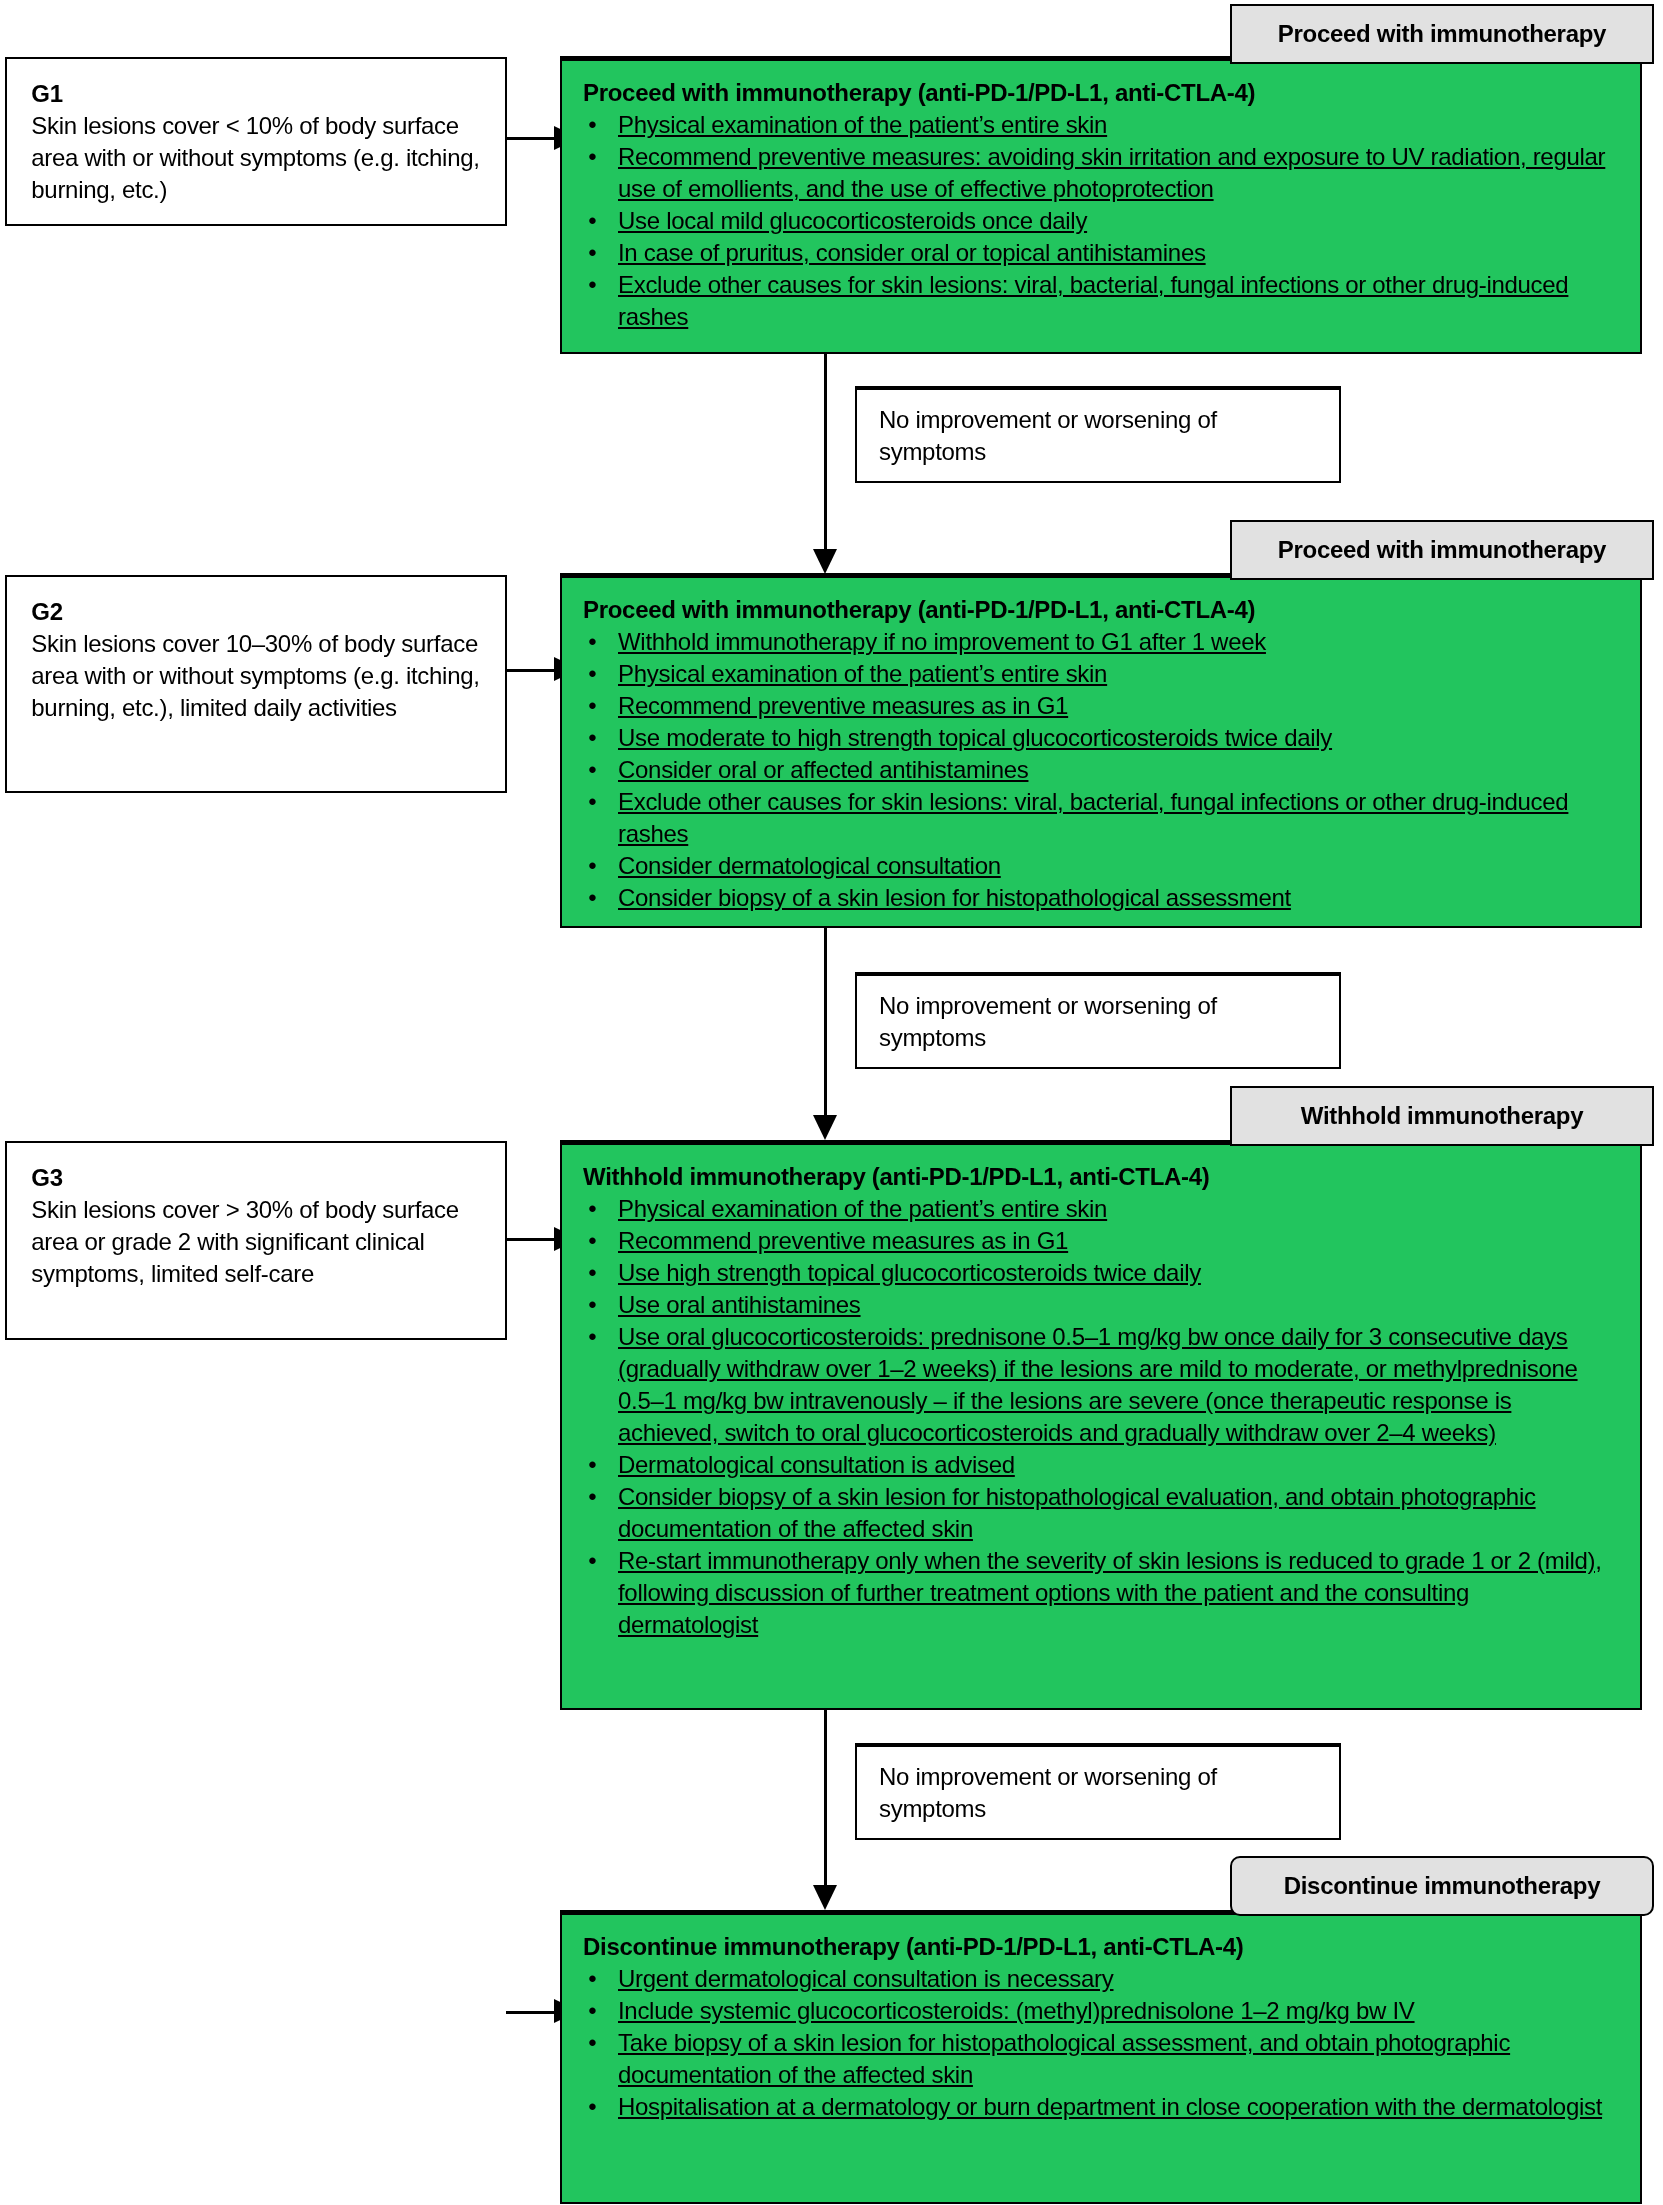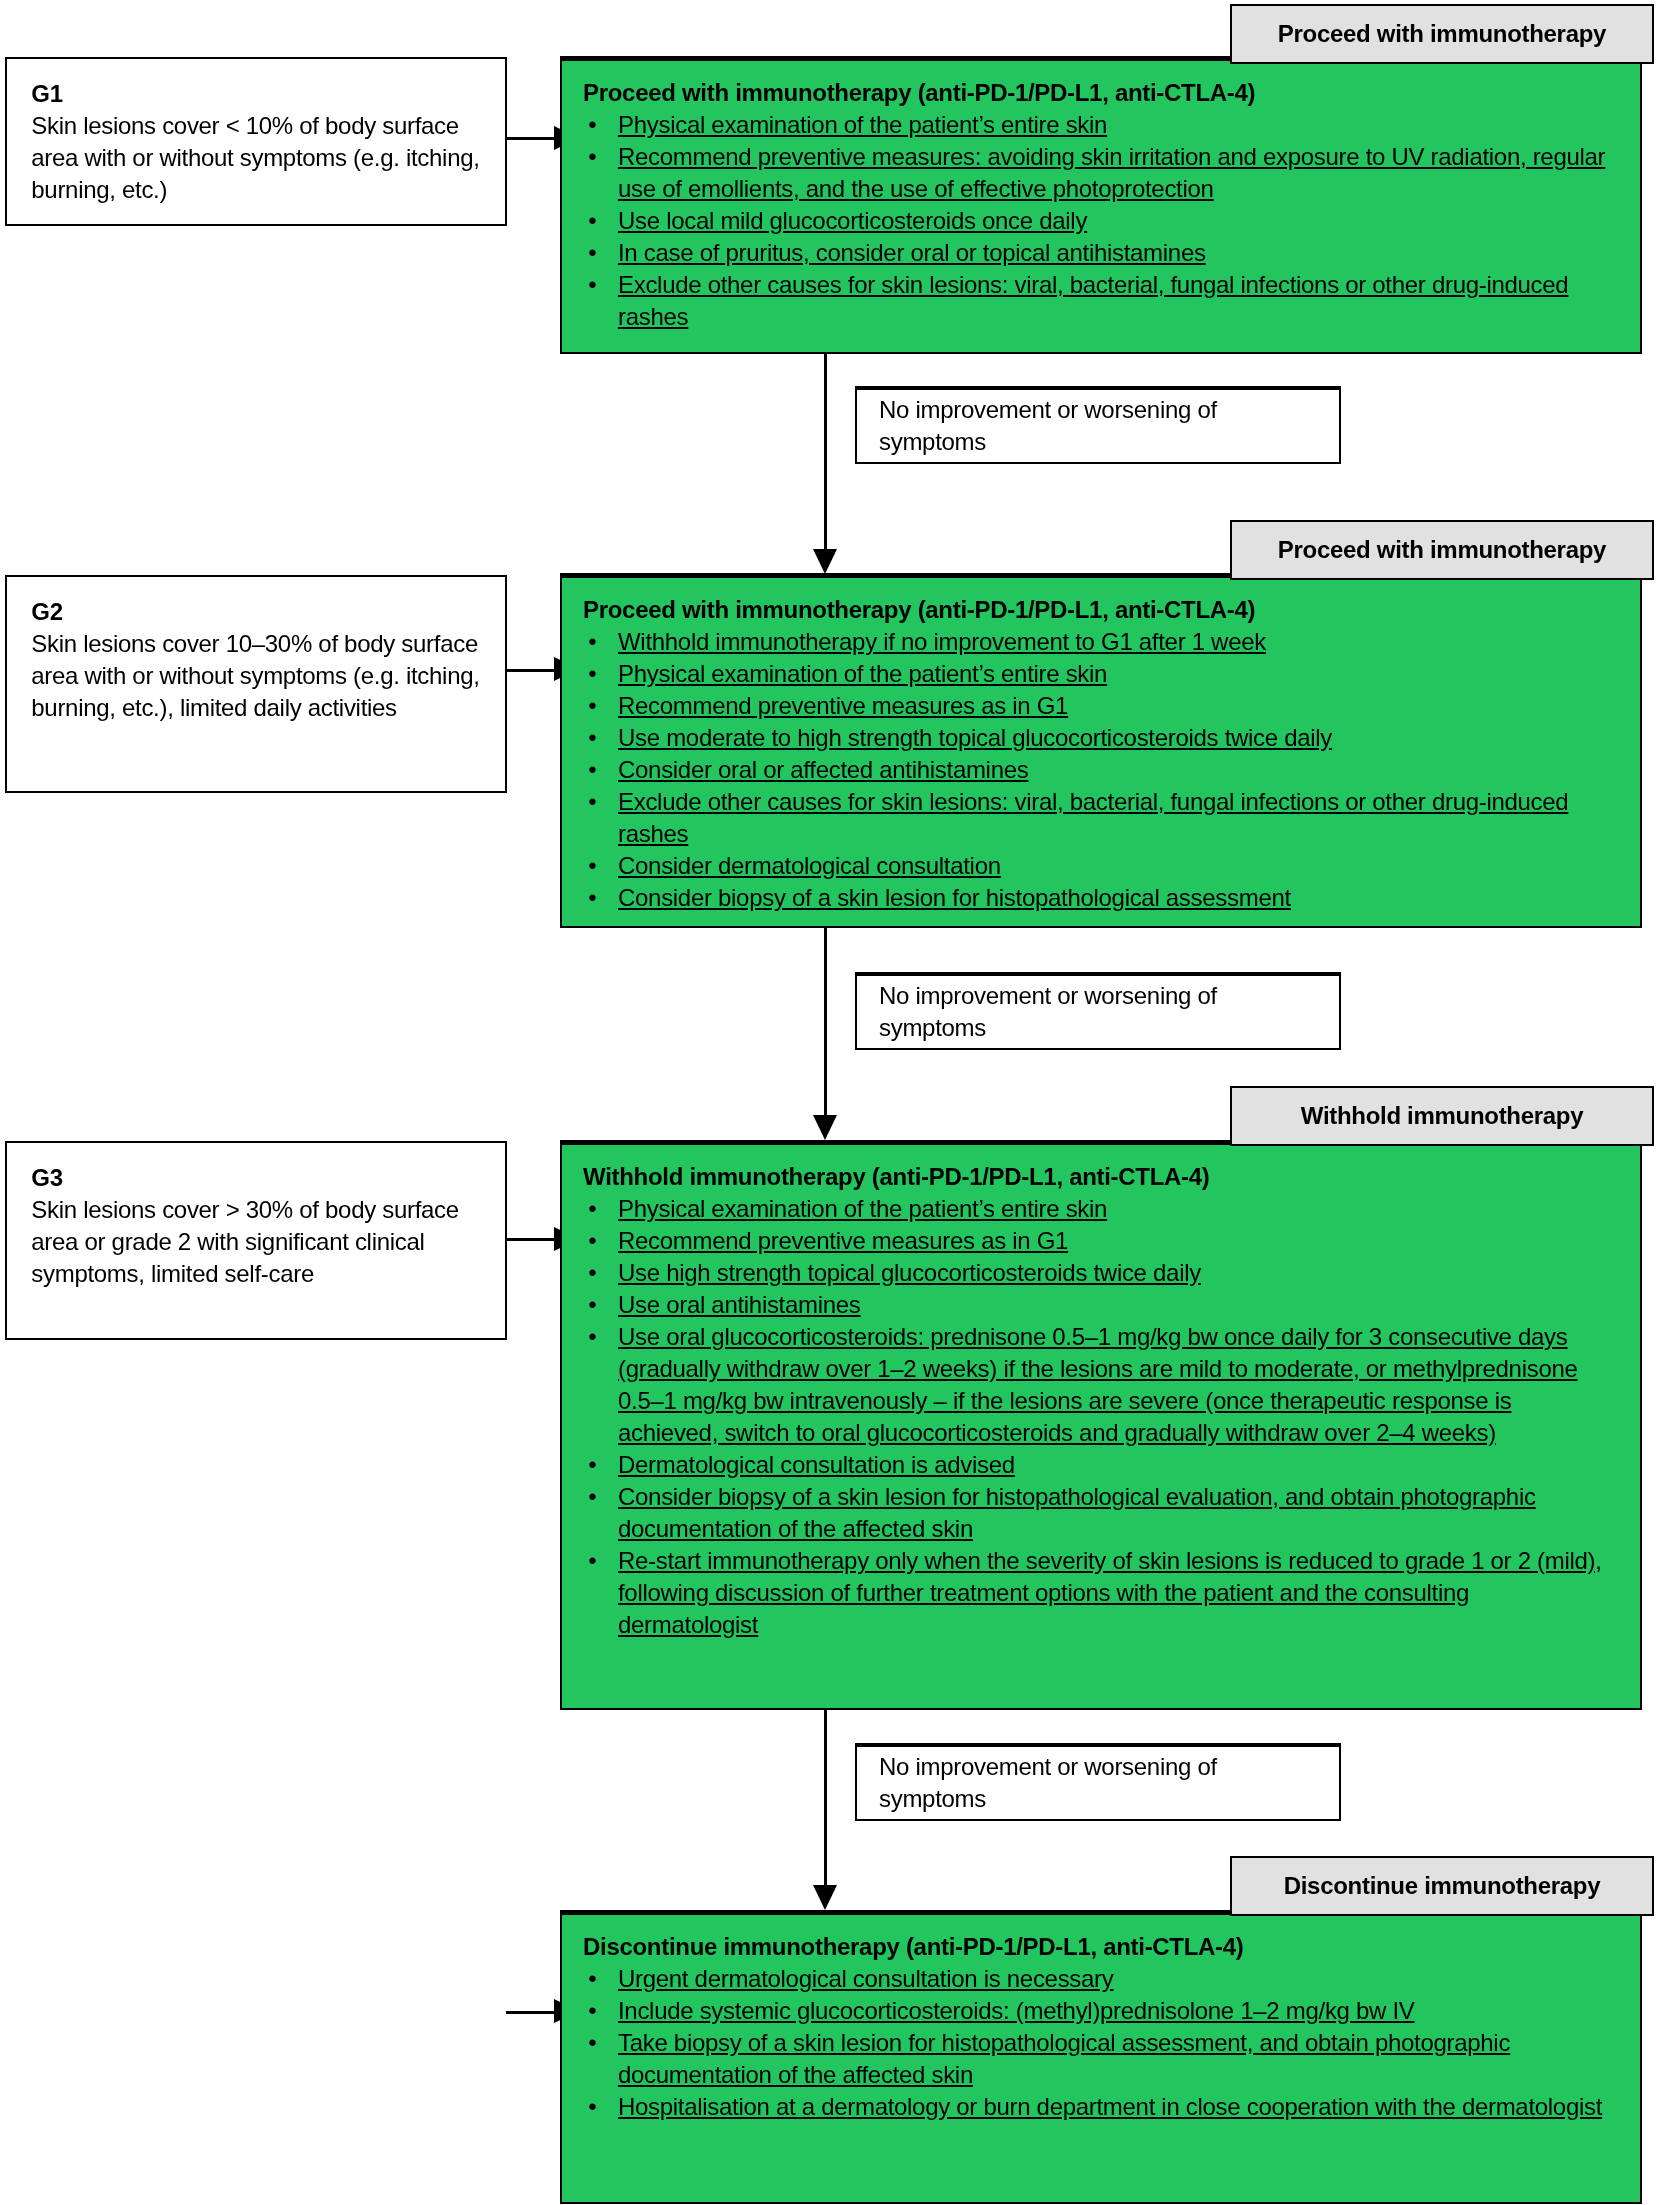--- a/index.html
+++ b/index.html
@@ -68,28 +68,28 @@
     display: flex;
     align-items: center;
     justify-content: center;
     font-weight: bold;
     z-index: 3;
     text-align: center;
   }
   #tab-1 { top: 4.2px; }
   #tab-2 { top: 520px; }
   #tab-3 { top: 1086px; }
-  #tab-4 { top: 1856px; }
+  #tab-4 { top: 1856px; border-radius: 10px; }
 
   
   .nibox {
     position: absolute;
     left: 855px;
     width: 486px;
-    height: 78px;
+    height: 97px;
     box-sizing: border-box;
     border: 2.6px solid #000000;
     border-top-width: 4.8px;
     background: #ffffff;
     display: flex;
     align-items: center;
     padding-left: 22px;
   }
   .nibox .nitext { display: block; width: 349px; }
   #nibox-1 { top: 386px; }

